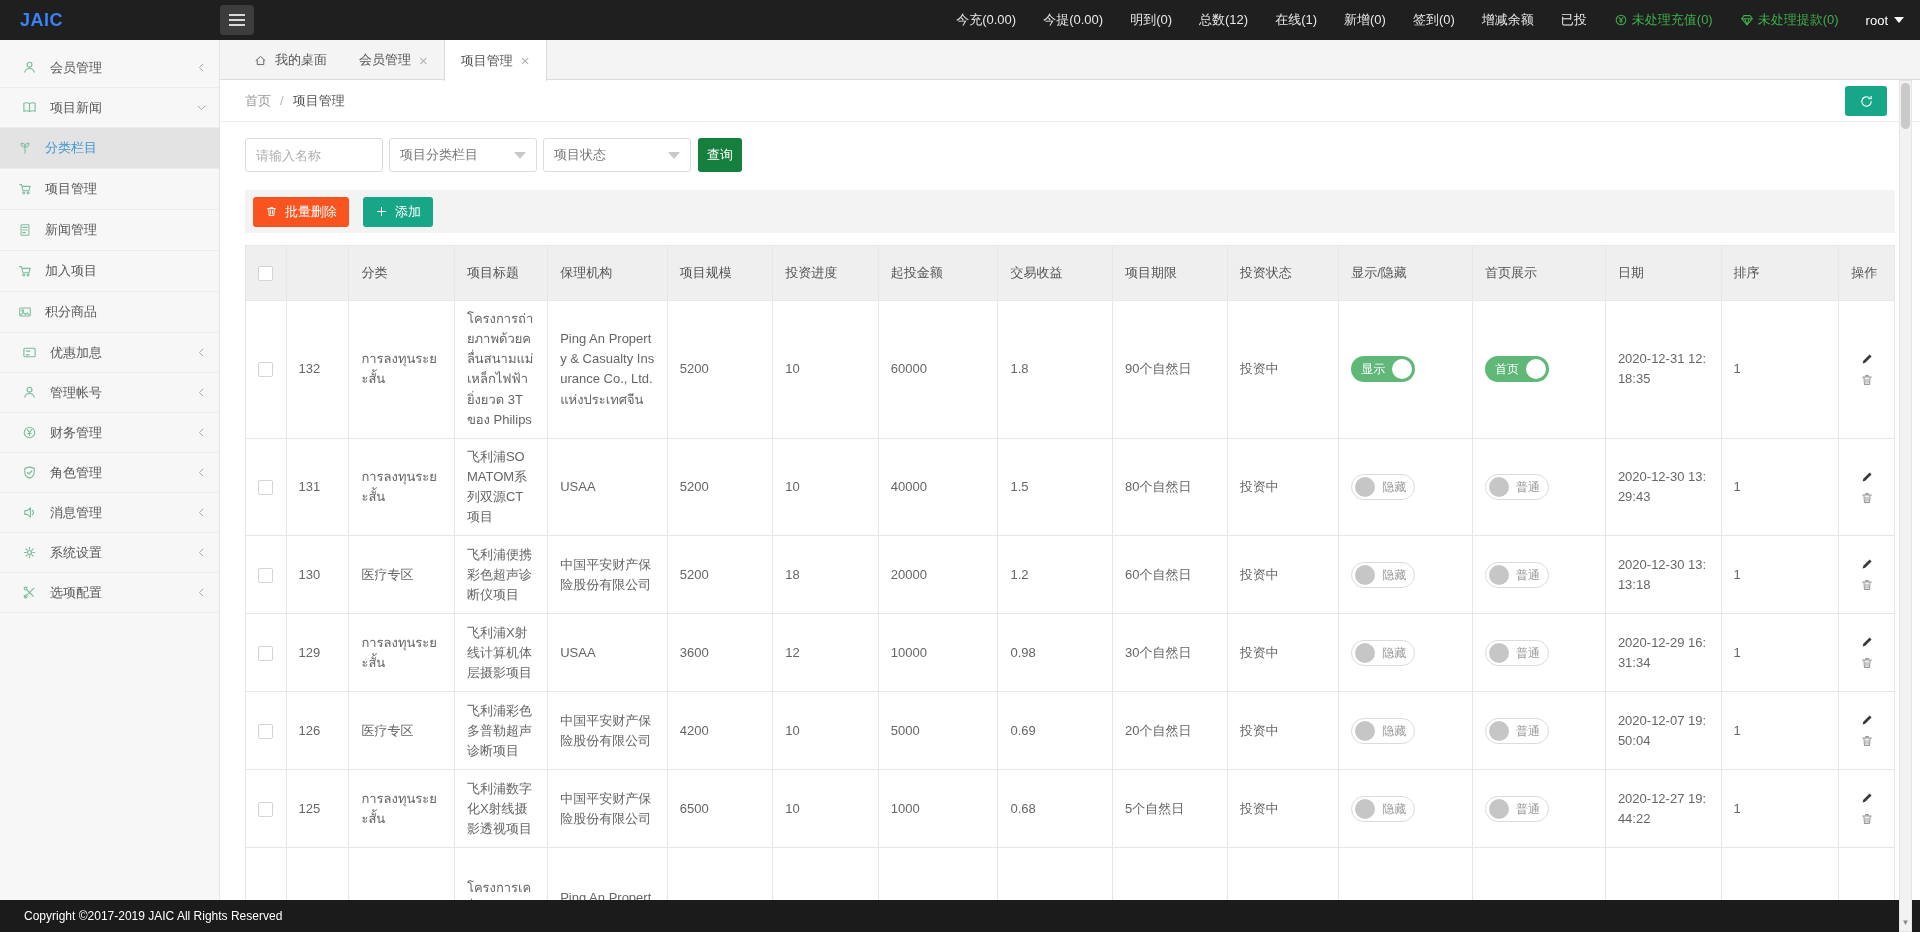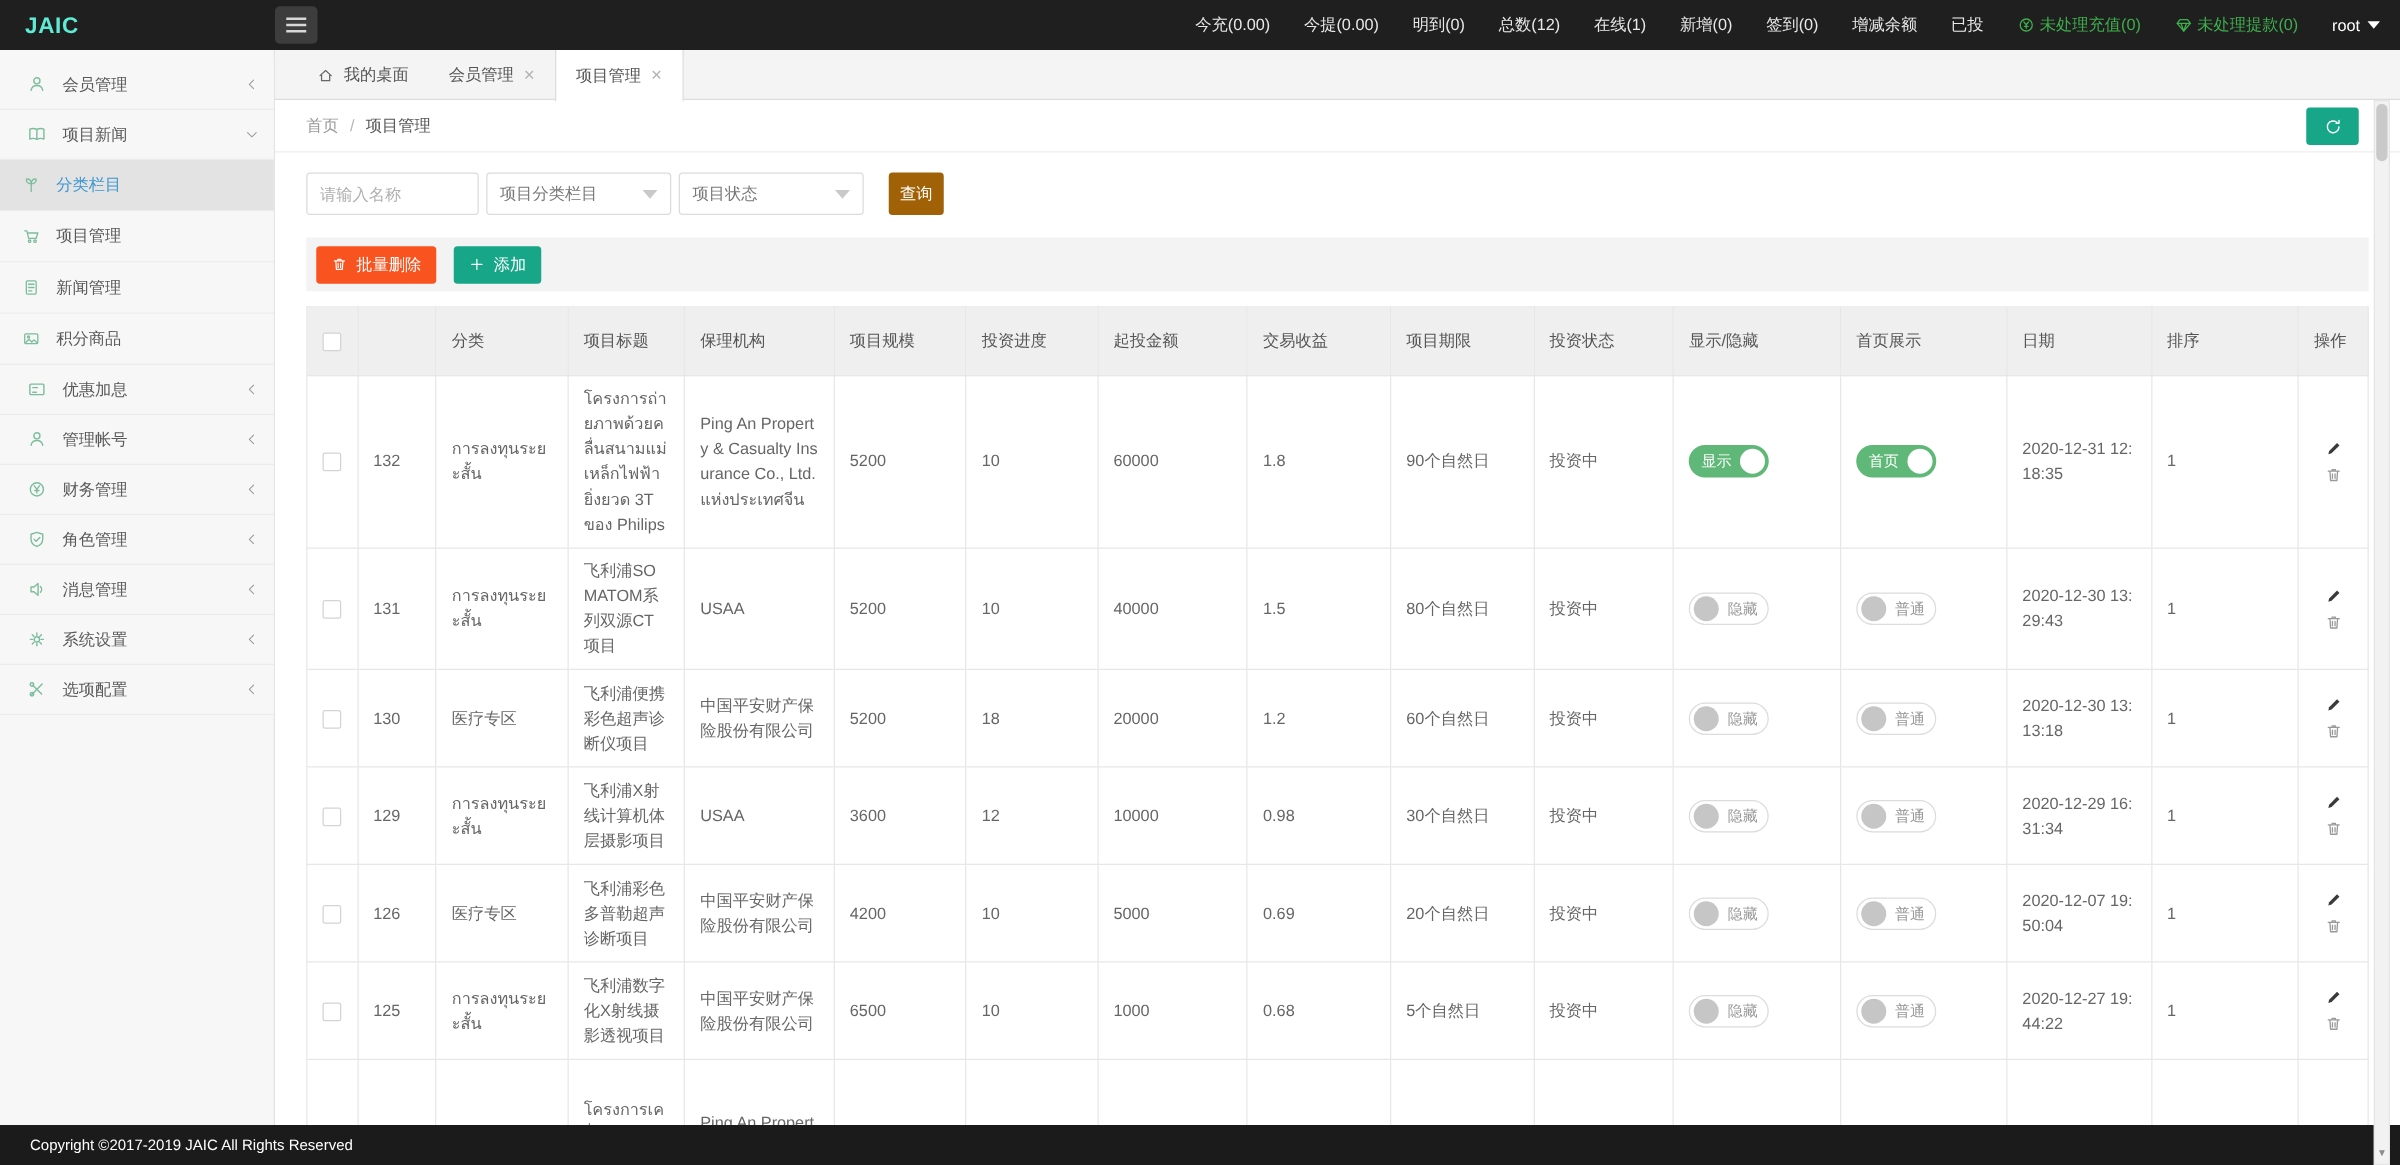--- a/index.html
+++ b/index.html
@@ -3,21 +3,21 @@
 <meta charset="utf-8">
 <style>
   *{margin:0;padding:0;box-sizing:border-box}
   html,body{width:1920px;height:932px;overflow:hidden;background:#fff;
     font-family:"Liberation Sans","DejaVu Sans",sans-serif}
   .app{position:relative;width:1920px;height:932px;background:#fff;overflow:hidden}
 
   
   .topbar{position:absolute;top:0;left:0;right:0;height:40px;background:#1f1f1f;
     display:flex;align-items:center;color:#e8e8e8;z-index:30}
-  .logo{width:220px;padding-left:20px;font-size:18px;font-weight:bold;color:#5eead4;letter-spacing:.5px}
+  .logo{width:220px;padding-left:20px;font-size:18px;font-weight:bold;color:#3b82f6;letter-spacing:.5px}
   .hamburger{width:34px;height:30px;background:#3d3d3d;border-radius:4px;display:flex;
     flex-direction:column;justify-content:center;align-items:center;gap:3px;cursor:pointer;flex:none}
   .hamburger i{display:block;width:16px;height:2px;background:#d8d8d8}
   .topstats{margin-left:auto;display:flex;align-items:center;gap:27px;padding-right:16px;font-size:13px;white-space:nowrap}
   .stat{color:#e8e8e8}
   .alert-item{color:#3fae4c;display:flex;align-items:center;gap:4px;cursor:pointer}
   .alert-item .ic{width:14px;height:14px}
   .userbox{color:#fff;display:flex;align-items:center;gap:6px;cursor:pointer}
   .dcaret{width:0;height:0;border-left:5px solid transparent;border-right:5px solid transparent;border-top:6px solid #fff}
 
@@ -53,22 +53,22 @@
     border-radius:3px;color:#fff;display:flex;align-items:center;justify-content:center;cursor:pointer}
   .refresh-btn .ic{width:15px;height:15px}
 
   .filters{display:flex;align-items:center;gap:6px;margin:16px 25px 0}
   .f-input{width:138px;height:34px;border:1px solid #dcdcdc;border-radius:3px;padding:0 10px;
     font-size:13px;color:#555;outline:none;font-family:inherit}
   .f-input::placeholder{color:#b0b0b0}
   .f-select{width:148px;height:34px;border:1px solid #dcdcdc;border-radius:3px;padding:0 10px;
     font-size:13px;color:#777;display:flex;align-items:center;justify-content:space-between;background:#fff;cursor:pointer}
   .caret{width:0;height:0;border-left:6px solid transparent;border-right:6px solid transparent;border-top:7px solid #c9c9c9}
-  .btn-search{width:44px;height:34px;background:#a16207;color:#fff;border:none;border-radius:3px;
-    font-size:13px;margin-left:14px;cursor:pointer;font-family:inherit}
+  .btn-search{width:44px;height:34px;background:#15803d;color:#fff;border:none;border-radius:3px;
+    font-size:13px;margin-left:1px;cursor:pointer;font-family:inherit}
 
   .strip{margin:18px 25px 0;height:43px;background:#f3f3f3;display:flex;align-items:center;
     padding-left:8px;gap:14px}
   .sbtn{height:30px;border:none;border-radius:3px;color:#fff;font-size:13px;padding:0 12px;
     display:flex;align-items:center;gap:7px;cursor:pointer;font-family:inherit}
   .btn-del{background:#f9531f}
   .btn-add{background:#18a689}
   .sbtn .bicon{display:inline-flex}
   .sbtn .ic{width:13px;height:13px}
 
@@ -184,20 +184,28 @@
             <circle cx="11.5" cy="12.5" r="1.1"></circle>
           </svg>
           <span class="side-label">项目管理</span>
         </div>
         <div class="side-item sub">
           <svg class="ic " viewBox="0 0 16 16" fill="none" stroke="currentColor" stroke-width="1.2" stroke-linecap="round" stroke-linejoin="round">
             <rect x="3.5" y="2" width="9" height="12" rx="1"></rect>
             <path d="M5.5 5h5M5.5 8h5M5.5 11h3"></path>
           </svg>
           <span class="side-label">新闻管理</span>
+        </div>
+        <div class="side-item sub">
+          <svg class="ic " viewBox="0 0 16 16" fill="none" stroke="currentColor" stroke-width="1.2" stroke-linecap="round" stroke-linejoin="round">
+            <path d="M2 3h2l1.6 7h6.8L14 5H5"></path>
+            <circle cx="6.5" cy="12.5" r="1.1"></circle>
+            <circle cx="11.5" cy="12.5" r="1.1"></circle>
+          </svg>
+          <span class="side-label">加入项目</span>
         </div>
         <div class="side-item sub">
           <svg class="ic " viewBox="0 0 16 16" fill="none" stroke="currentColor" stroke-width="1.2" stroke-linecap="round" stroke-linejoin="round">
             <rect x="2" y="3.5" width="12" height="9" rx="1"></rect>
             <circle cx="5.5" cy="6.5" r="1"></circle>
             <path d="M3 11.5l3-3 2.5 2.5 2-2 2.5 2.5"></path>
           </svg>
           <span class="side-label">积分商品</span>
         </div>
         <div class="side-item">

